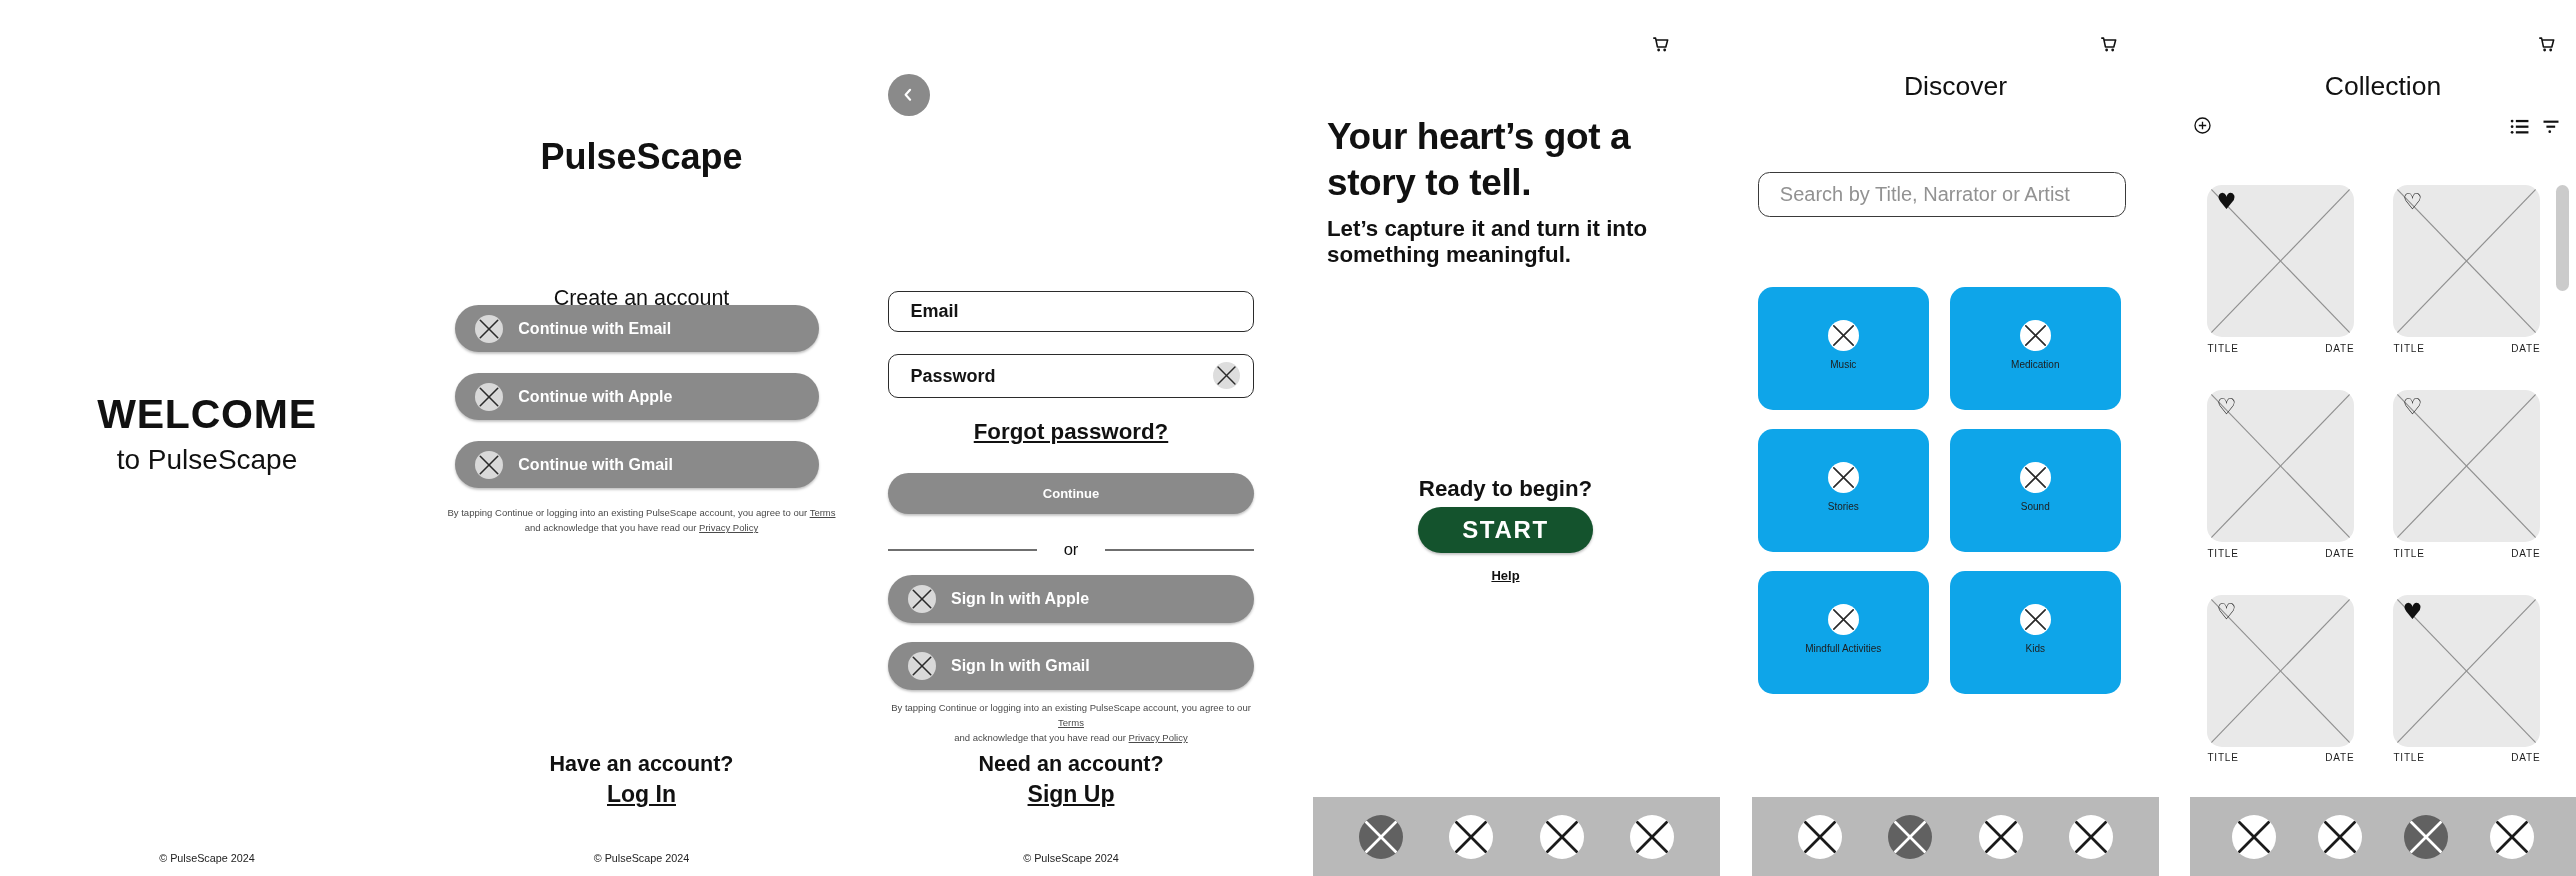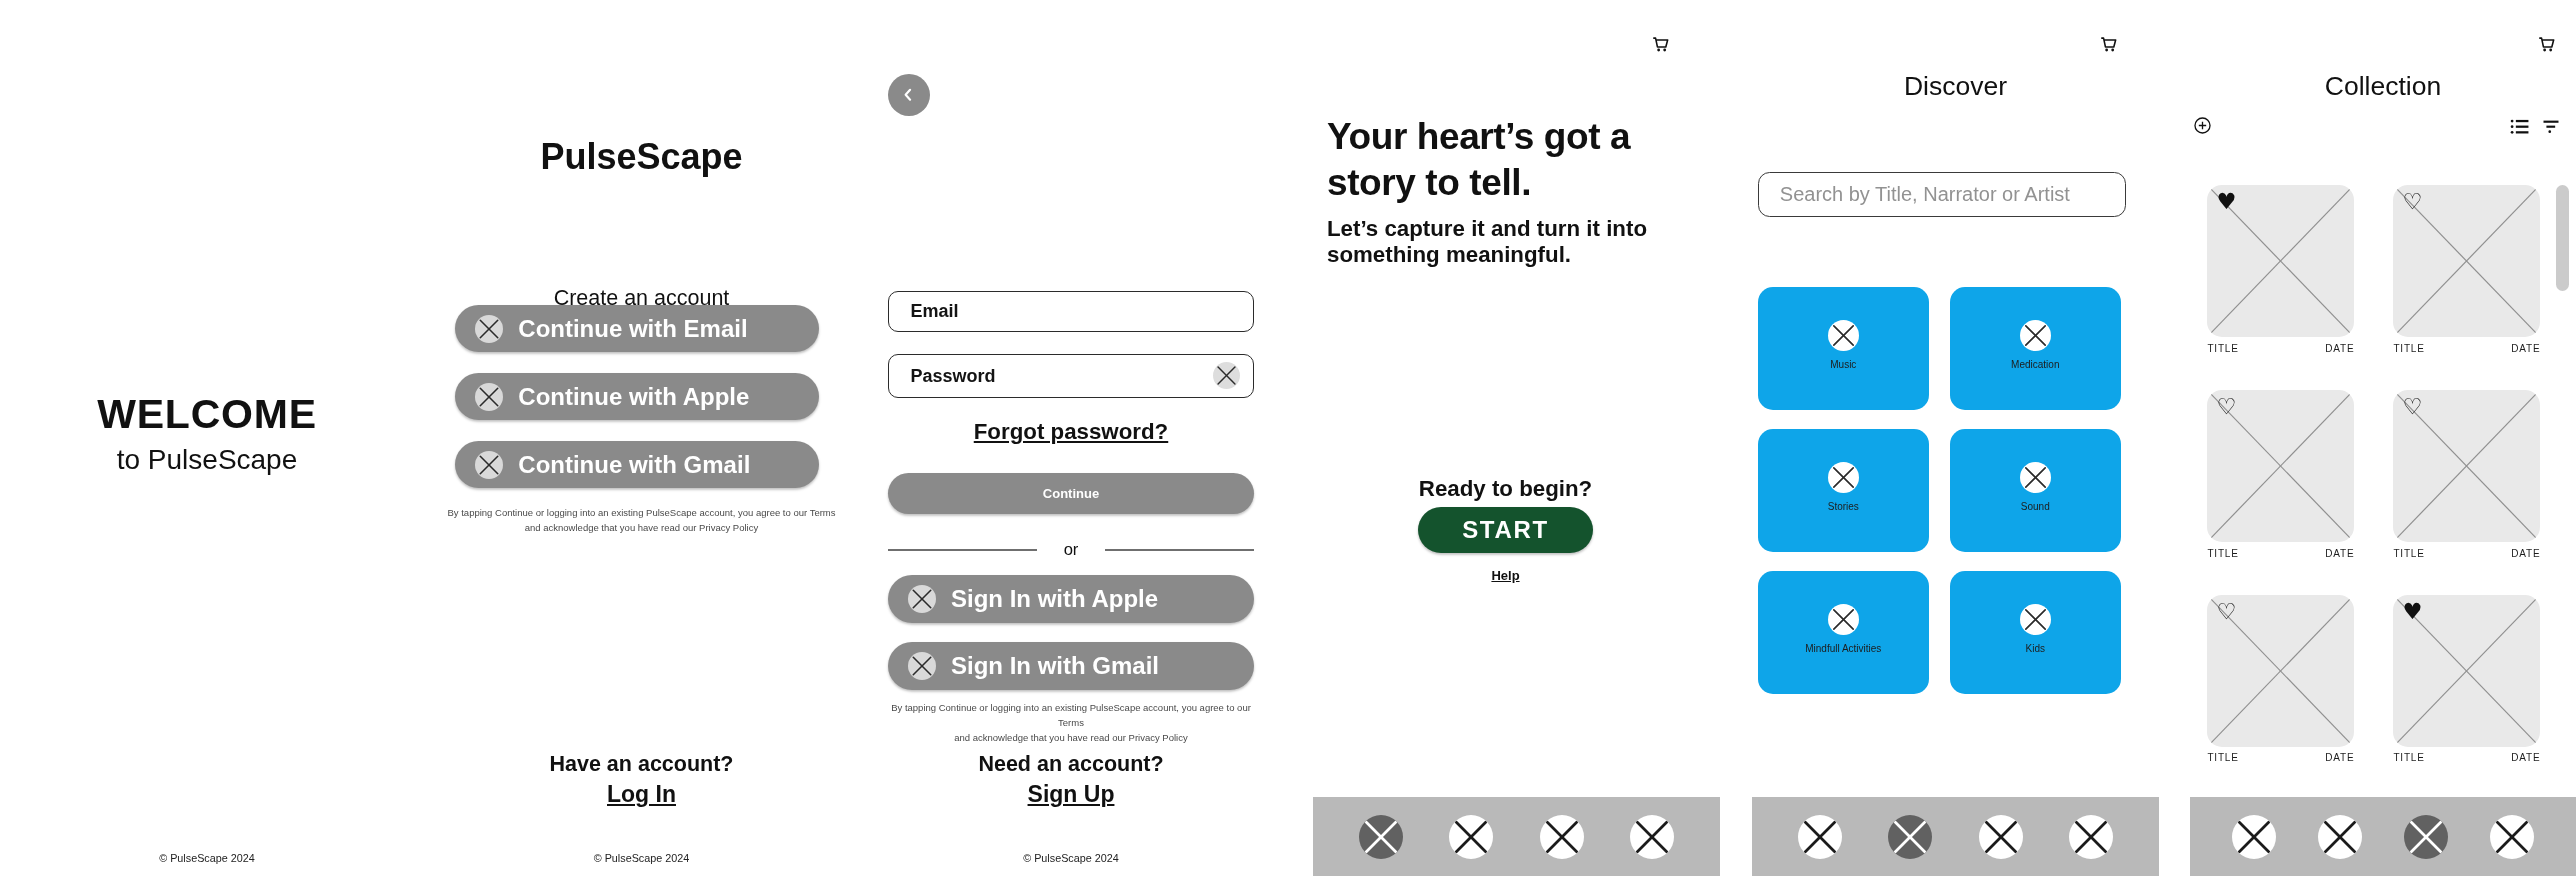--- a/index.html
+++ b/index.html
@@ -25,27 +25,27 @@
   .w-sub   { position: absolute; top: 444px; width: 100%; text-align: center; font-size: 28px; font-weight: normal; }
 
   
   .app-title   { position: absolute; top: 136px; width: 100%; text-align: center; font-size: 36px; font-weight: bold; }
   .sec-heading { position: absolute; top: 248px; width: 100%; text-align: center; font-size: 21.5px; font-weight: 500; margin-top: 38px; }
   .prompt      { position: absolute; top: 752px; width: 100%; text-align: center; font-size: 21.5px; font-weight: bold; }
   .prompt-link { position: absolute; top: 781px; width: 100%; text-align: center; font-size: 23px; font-weight: bold;
                  text-decoration: underline; color: #111; display: block; cursor: pointer; }
   .legal { position: absolute; width: 100%; text-align: center; font-size: 9.5px; line-height: 15px; color: #4a4a4a; }
   .s2 .legal { top: 505px; } .s3 .legal { top: 700px; }
-  .legal a { color: #4a4a4a; cursor: pointer; }
+  .legal a { color: #4a4a4a; text-decoration: underline; cursor: pointer; }
 
   
   .pill-btn { position: absolute; display: flex; align-items: center; gap: 15px; padding-left: 20px;
               background: #8a8a8a; border: none; border-radius: 24px; cursor: pointer;
               box-shadow: 0 1.7px 2.5px rgba(0,0,0,.25); font-family: inherit; }
-  .pill-btn .label { color: #fff; font-weight: bold; font-size: 24px; }
+  .pill-btn .label { color: #fff; font-weight: bold; font-size: 16px; }
   .pill-btn.centered { justify-content: center; padding-left: 0; }
   .s2 .pill-btn { left: 8.3px; width: 364px; height: 47px; }
   .s2 .b1 { top: 305px; } .s2 .b2 { top: 373px; } .s2 .b3 { top: 441px; }
   .s3 .pill-btn { left: 0; width: 366px; }
   .s3 .b-continue { top: 473px; height: 41px; }
   .s3 .b-apple    { top: 575px; height: 48px; }
   .s3 .b-gmail    { top: 642px; height: 48px; }
 
   .xcircle { border-radius: 50%; display: flex; align-items: center; justify-content: center; overflow: hidden; }
   .icon-circle { width: 28px; height: 28px; flex: 0 0 28px; background: #d9d9d9; }

